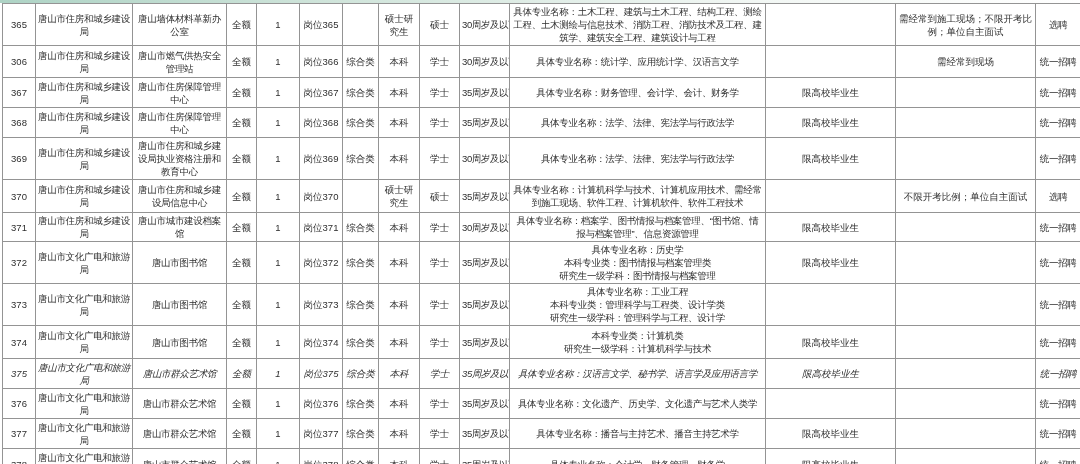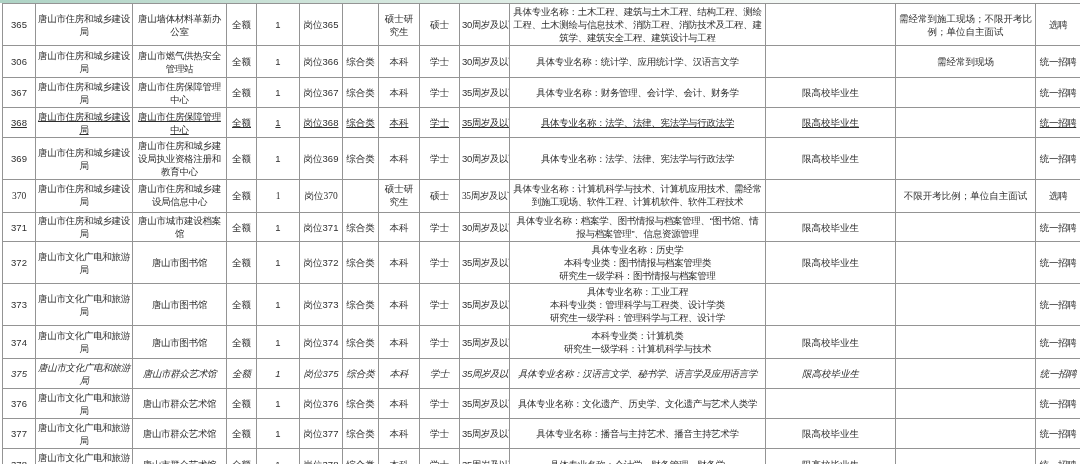--- a/index.html
+++ b/index.html
@@ -102,21 +102,21 @@
         <td class="c-post">岗位367</td>
         <td class="c-category">综合类</td>
         <td class="c-education">本科</td>
         <td class="c-degree">学士</td>
         <td class="c-age">35周岁及以下</td>
         <td class="c-majors">具体专业名称：财务管理、会计学、会计、财务学</td>
         <td class="c-grad_requirement">限高校毕业生</td>
         <td class="c-note"></td>
         <td class="c-recruit_type">统一招聘</td>
       </tr>
-      <tr style="height: 30px; text-decoration: underline;">
+      <tr style="height: 30px;">
         <td class="c-seq">368</td>
         <td class="c-department">唐山市住房和城乡建设局</td>
         <td class="c-unit">唐山市住房保障管理中心</td>
         <td class="c-funding">全额</td>
         <td class="c-count">1</td>
         <td class="c-post">岗位368</td>
         <td class="c-category">综合类</td>
         <td class="c-education">本科</td>
         <td class="c-degree">学士</td>
         <td class="c-age">35周岁及以下</td>
@@ -134,21 +134,21 @@
         <td class="c-post">岗位369</td>
         <td class="c-category">综合类</td>
         <td class="c-education">本科</td>
         <td class="c-degree">学士</td>
         <td class="c-age">30周岁及以下</td>
         <td class="c-majors">具体专业名称：法学、法律、宪法学与行政法学</td>
         <td class="c-grad_requirement">限高校毕业生</td>
         <td class="c-note"></td>
         <td class="c-recruit_type">统一招聘</td>
       </tr>
-      <tr style="height: 33px; font-family: Liberation Serif, serif;">
+      <tr style="height: 33px;">
         <td class="c-seq">370</td>
         <td class="c-department">唐山市住房和城乡建设局</td>
         <td class="c-unit">唐山市住房和城乡建设局信息中心</td>
         <td class="c-funding">全额</td>
         <td class="c-count">1</td>
         <td class="c-post">岗位370</td>
         <td class="c-category"></td>
         <td class="c-education">硕士研究生</td>
         <td class="c-degree">硕士</td>
         <td class="c-age">35周岁及以下</td>

